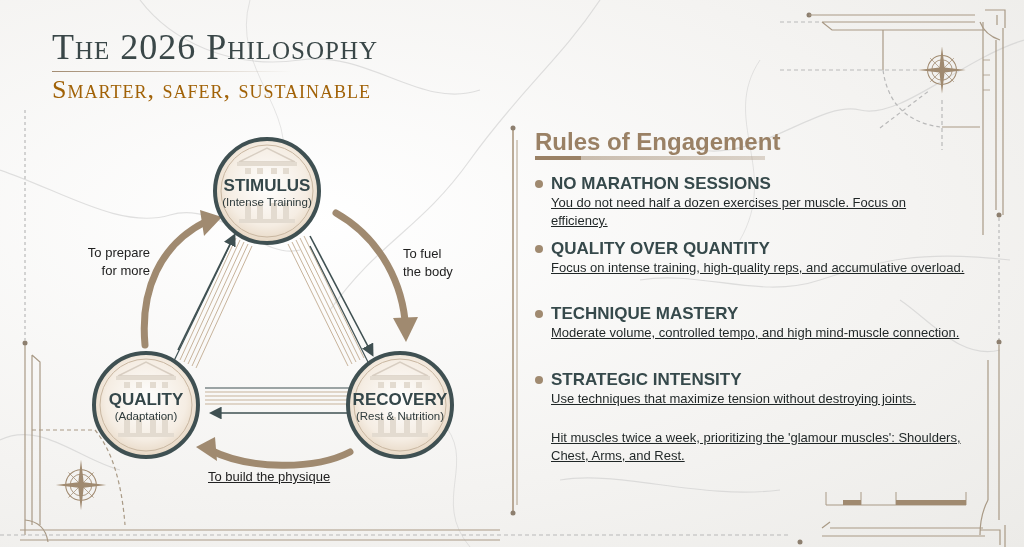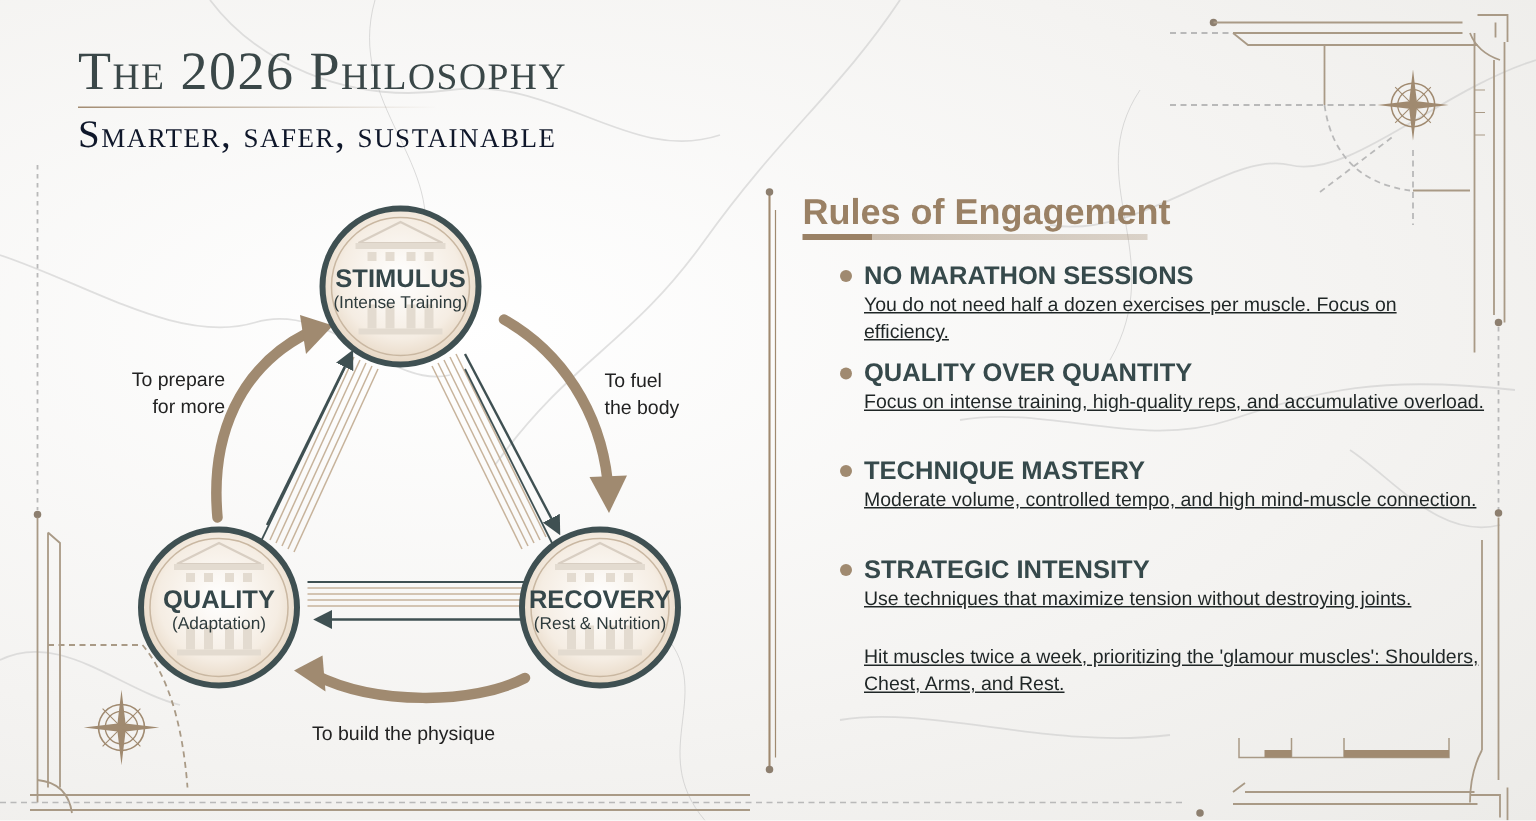--- a/index.html
+++ b/index.html
@@ -14,31 +14,31 @@
     position:absolute; left:52px; top:24px;
     font-family: "Liberation Serif", "DejaVu Serif", serif;
     font-size:36px; color:#3a4748; letter-spacing:1px; font-variant: small-caps;
     margin:0; font-weight:normal; line-height:46px;
   }
   .title-rule { position:absolute; left:52px; top:71px; width:240px; height:1px;
     background: linear-gradient(90deg, #a38c72, rgba(163,140,114,0)); }
   .subtitle {
     position:absolute; left:52px; top:74px;
     font-family: "Liberation Serif", "DejaVu Serif", serif;
-    font-size:26px; color:#0f172a; font-variant: small-caps; letter-spacing:1px; line-height:32px;text-align:right;
+    font-size:26px; color:#a16207; font-variant: small-caps; letter-spacing:1px; line-height:32px;text-align:right;
   }
   svg.diagram { position:absolute; left:0; top:0; }
   .node-label { position:absolute; text-align:center; width:130px; }
   .node-title { font-weight:bold; font-size:17px; color:#35474a; line-height:19px; }
   .node-sub { font-size:11.5px; color:#2e3b3c; line-height:14px; }
   .edge-label { position:absolute; font-size:13px; color:#222; line-height:18px; }
   .rules-heading { position:absolute; left:535px; top:128px; font-size:24px; font-weight:bold; color:#9a8165; }
   .rules-rule { position:absolute; left:535px; top:156px; width:230px; height:4px;
     background: linear-gradient(90deg, #9a8165 0%, #9a8165 20%, rgba(154,129,101,0.5) 20%, rgba(154,129,101,0.3) 100%); }
-  .rule { position:absolute; left:560px; width:430px; }
+  .rule { position:absolute; left:535px; width:430px; }
   .rule-head { font-size:17px; font-weight:bold; color:#36494b; line-height:20px; position:relative; padding-left:16px; }
   .rule-head .dot { position:absolute; left:0; top:6px; width:8px; height:8px; border-radius:50%; background:#a08a70; }
   .rule-body { font-size:13px; color:#1f2626; line-height:18px; padding-left:16px;text-decoration:underline; }
 </style>
 </head>
 <body>
 
 <svg class="marble" width="1024" height="547" viewBox="0 0 1024 547">
   <g fill="none" stroke="#c9c9c9" stroke-width="1.2" opacity="0.55">
     <path d="M0 170 C 60 190, 120 230, 170 215 S 260 260, 300 250"></path>
@@ -224,21 +224,21 @@
 </div>
 <div class="node-label" style="left:81px; top:390px;">
   <div class="node-title">QUALITY</div>
   <div class="node-sub">(Adaptation)</div>
 </div>
 
 <div class="edge-label" style="left:403px; top:245px;">
   <div>To fuel</div>
   <div>the body</div>
 </div>
-<div class="edge-label" style="left:208px; top:480px;">
+<div class="edge-label" style="left:208px; top:468px;text-decoration:underline;">
   <div>To build the physique</div>
 </div>
 <div class="edge-label" style="left:80px; top:244px; text-align:right; width:70px;">
   <div>To prepare</div>
   <div>for more</div>
 </div>
 
 <div class="rules-heading">Rules of Engagement</div>
 <div class="rules-rule"></div>
 

